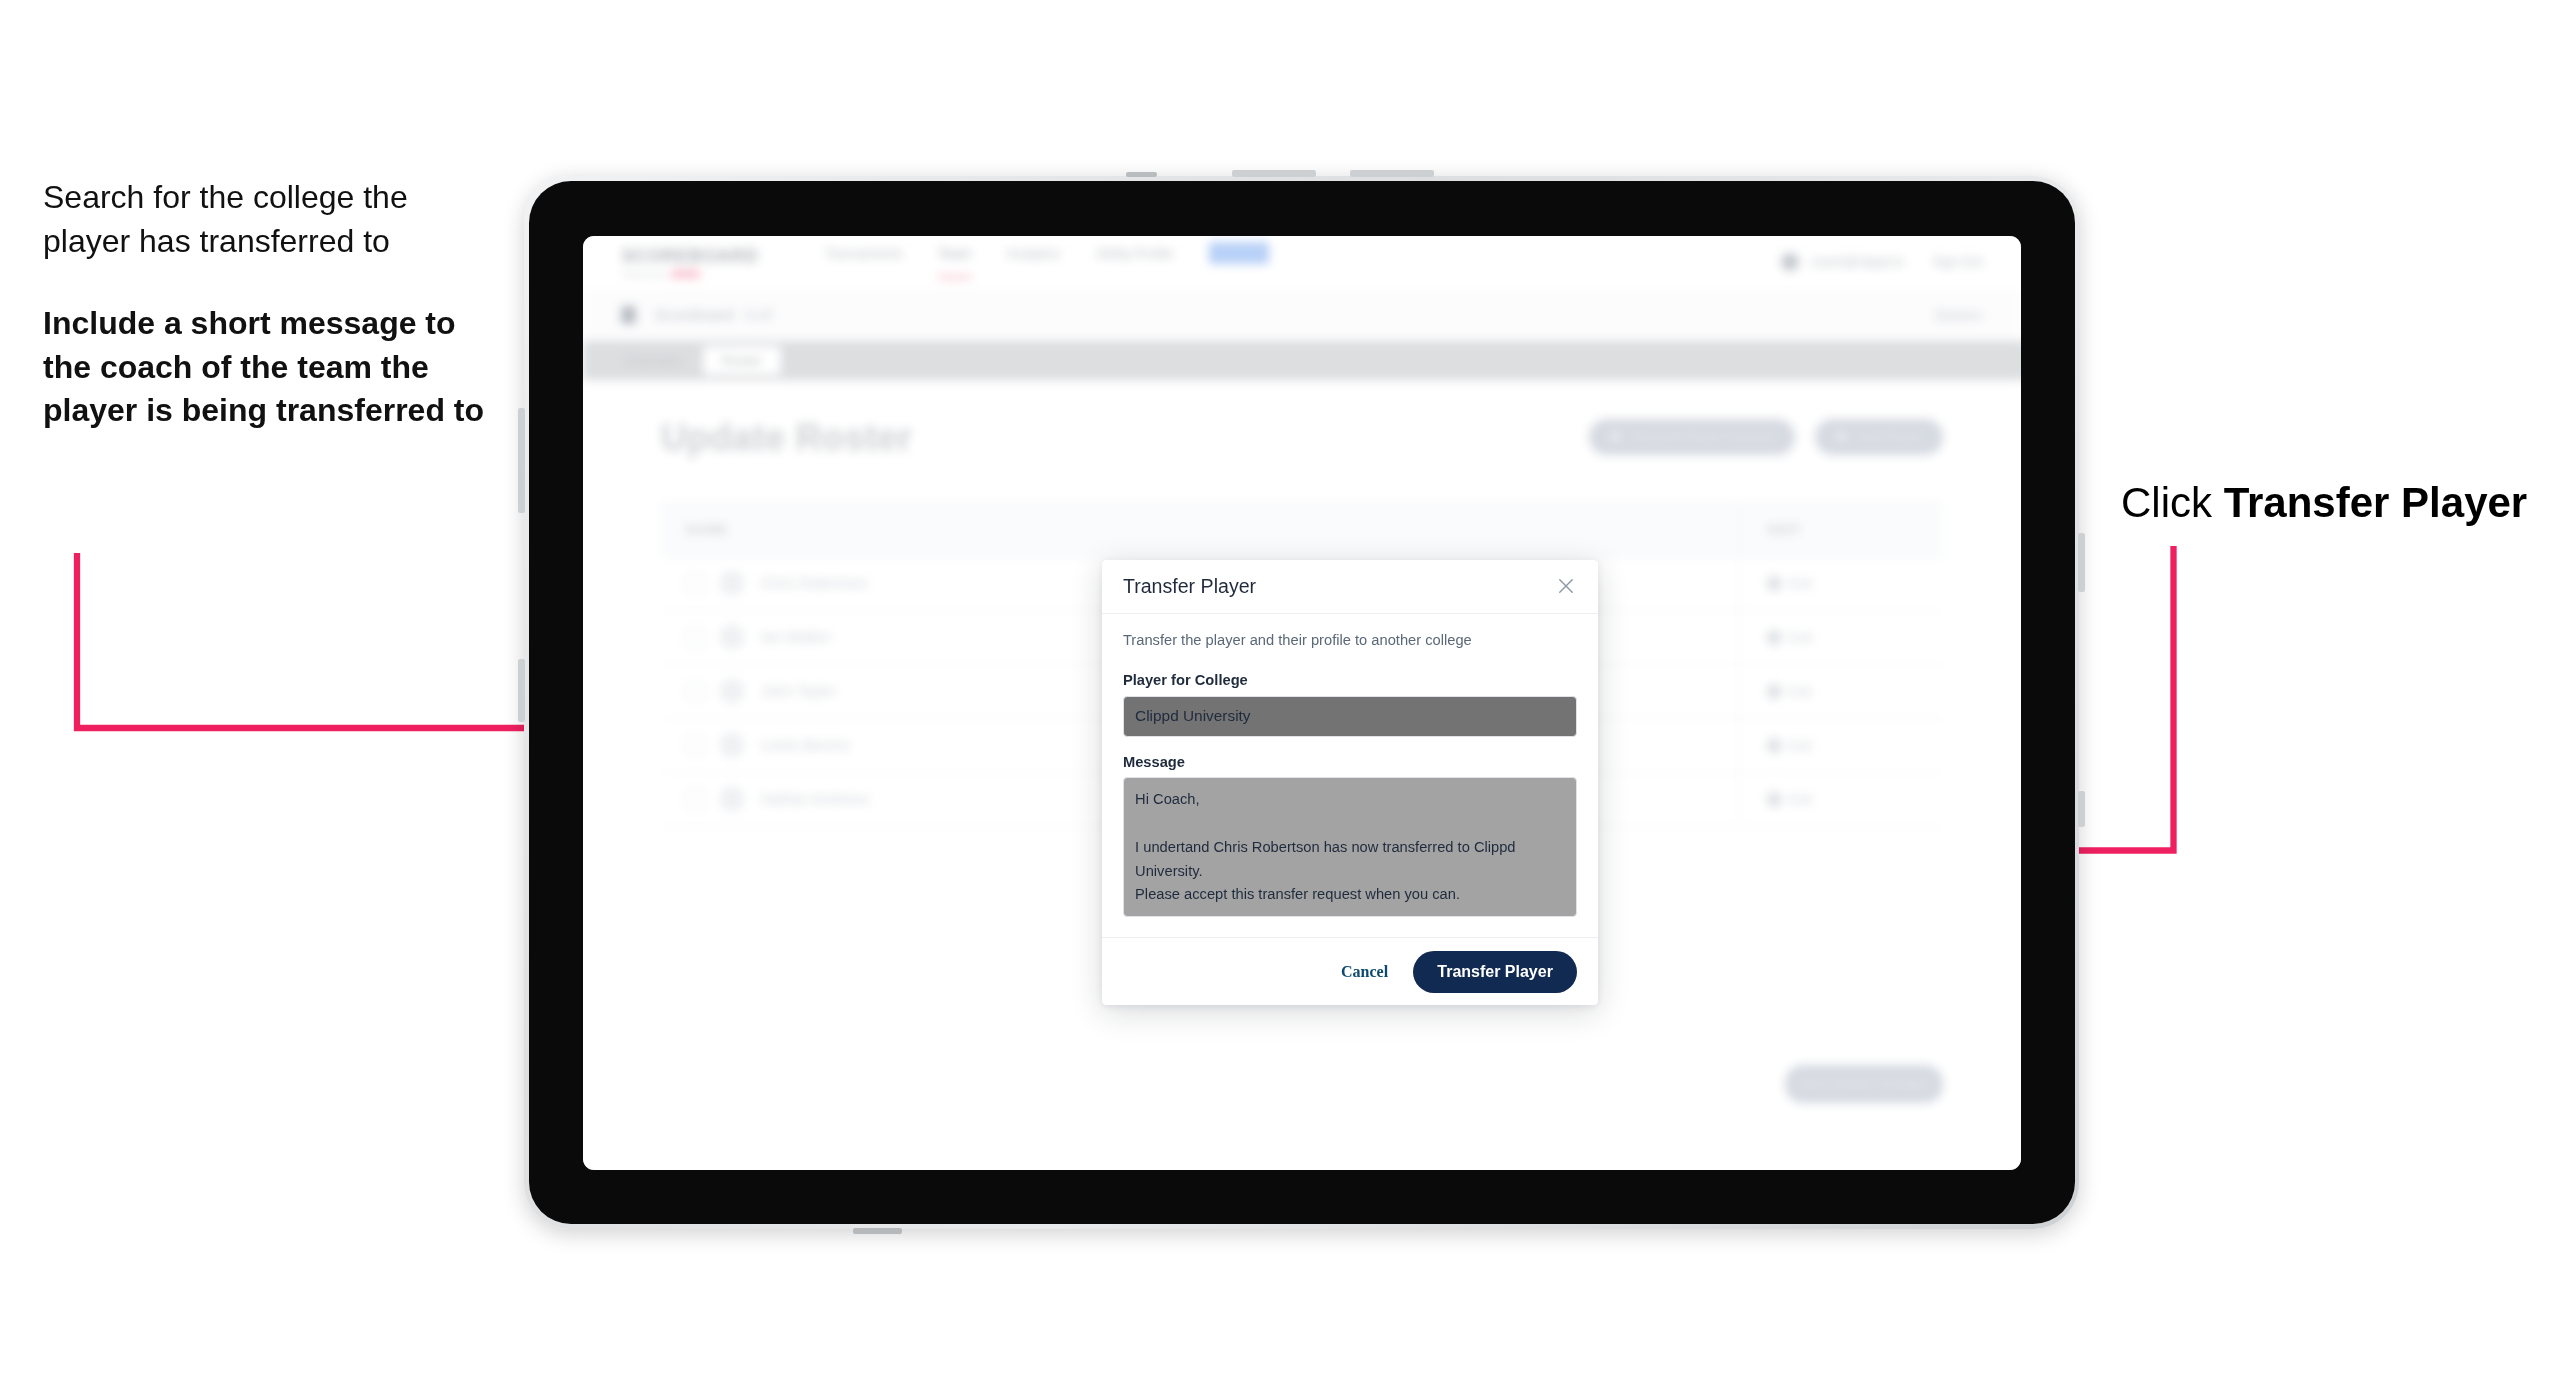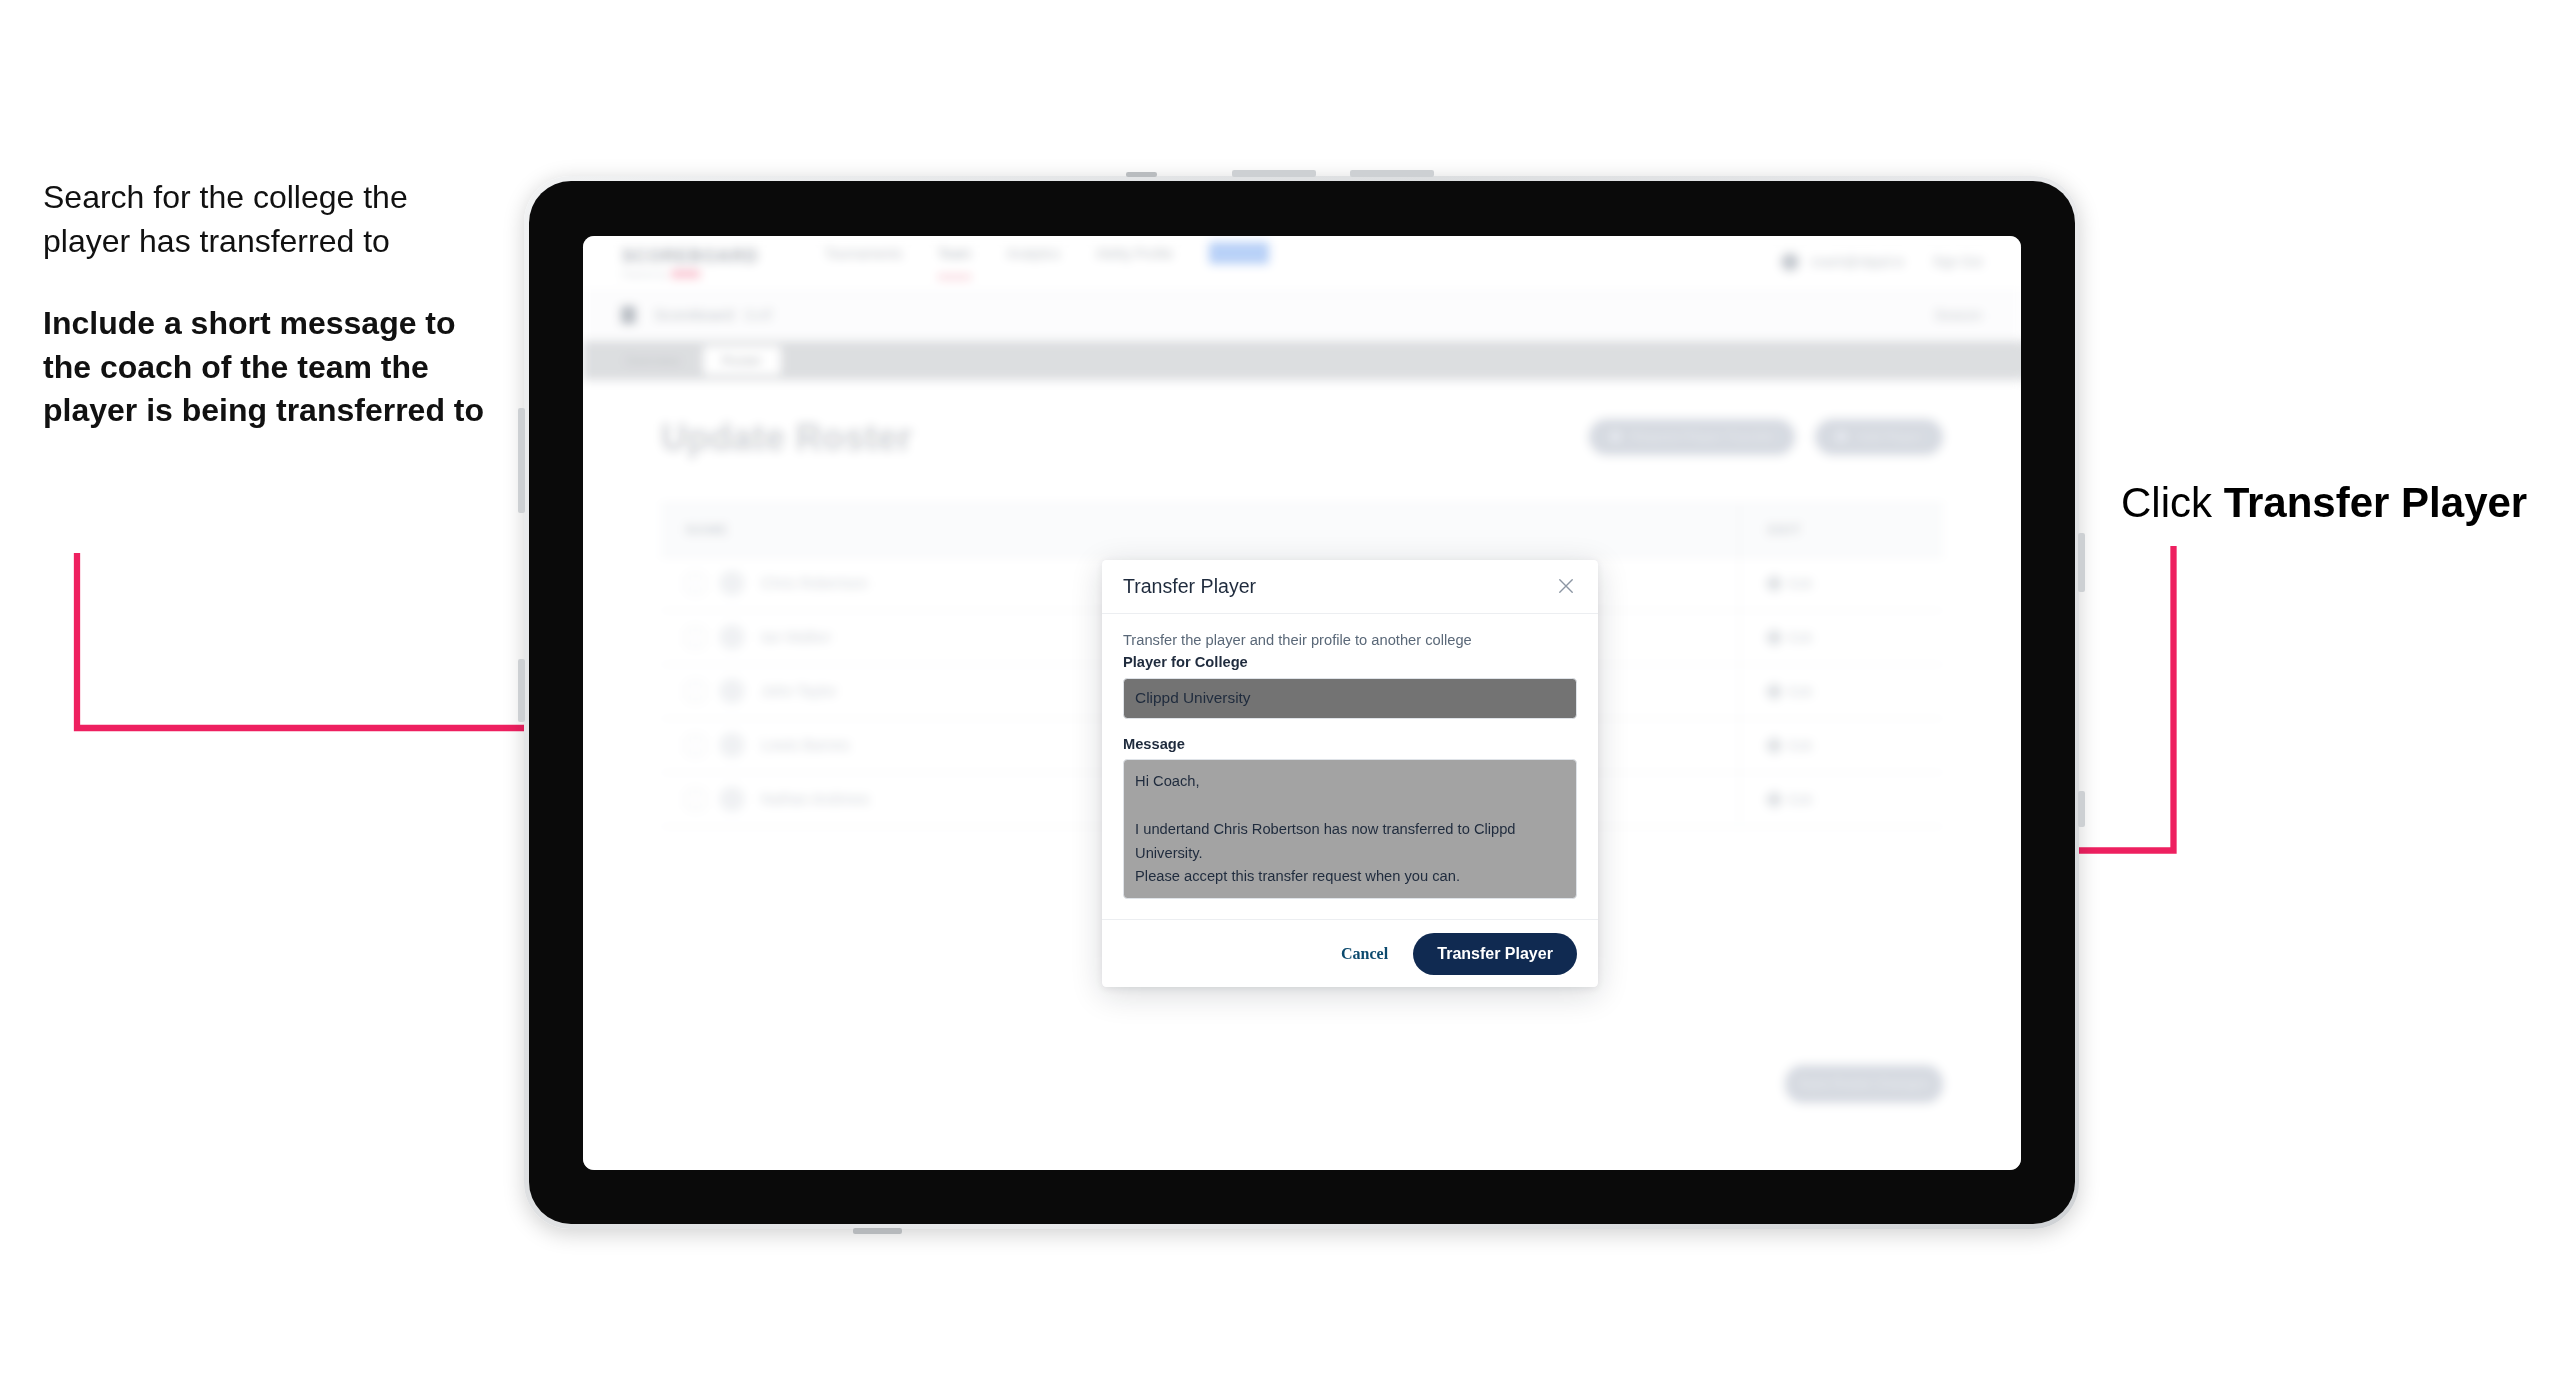--- a/index.html
+++ b/index.html
@@ -421,21 +421,21 @@
     display: flex; align-items: center; justify-content: center;
     cursor: pointer;
   }
   .modal-close svg { display: block; }
   .modal-body {
     padding: 18px 21px 18px 21px;
   }
   .modal-desc {
     font-size: 14.7px;
     color: #5a6878;
-    margin-bottom: 6px;
+    margin-bottom: 24px;
   }
   .field-label {
     font-size: 14.7px;
     color: #1f2b3d;
     font-weight: bold;
     margin-bottom: 7.7px;
   }
   .text-input {
     width: 100%;
     box-sizing: border-box;

